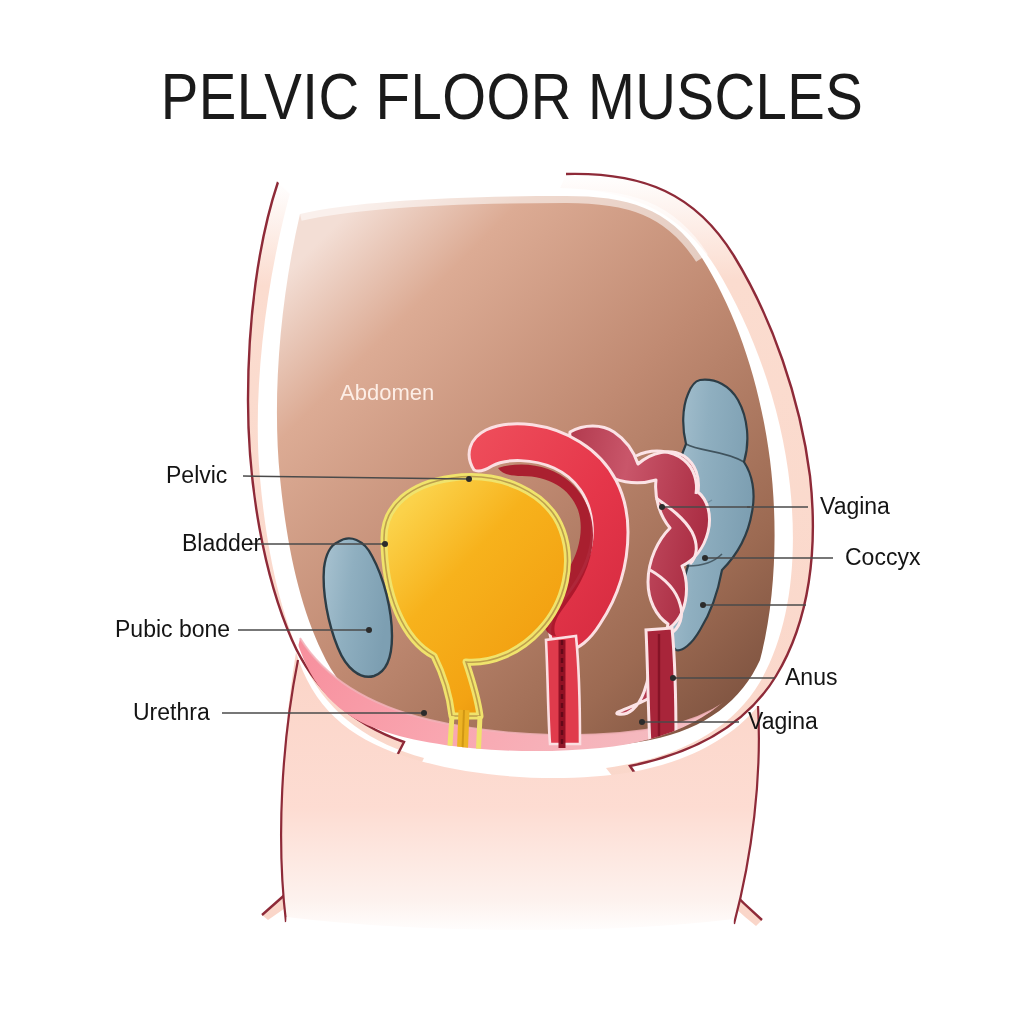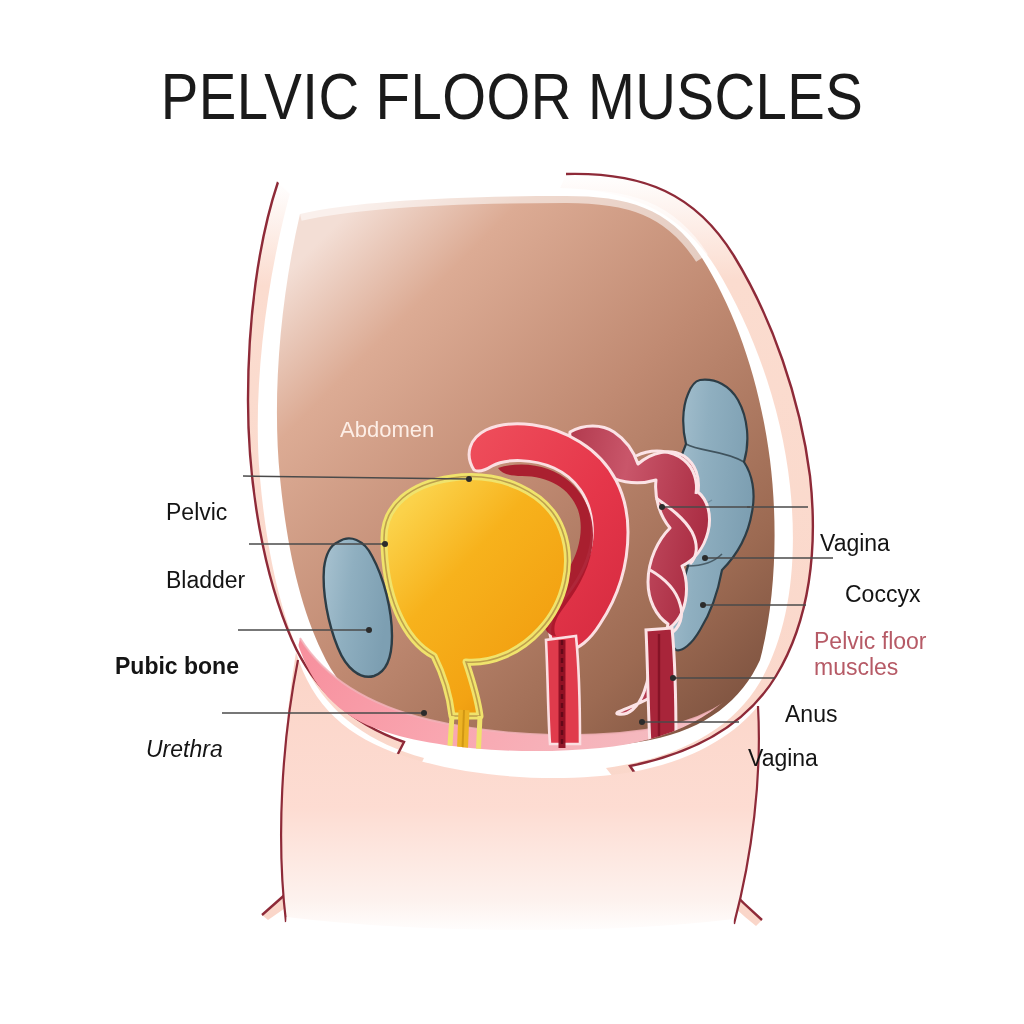--- a/index.html
+++ b/index.html
@@ -9,21 +9,21 @@
   #title{
     position:absolute;left:0;top:60px;width:1024px;text-align:center;
     font-size:64px;letter-spacing:0.5px;color:#1a1a1a;font-weight:400;
     font-family:"Liberation Sans","DejaVu Sans",sans-serif;
     transform:scaleX(0.88);transform-origin:50% 50%;
     white-space:nowrap;
   }
   svg#art{position:absolute;left:0;top:0;width:1024px;height:1024px;}
   .lbl{
     position:absolute;font-size:23px;color:#141414;white-space:nowrap;
-    font-family:"Liberation Sans","DejaVu Sans",sans-serif;line-height:1.12;margin-top:37px;
+    font-family:"Liberation Sans","DejaVu Sans",sans-serif;line-height:1.12;
   }
   .lbl.rose{color:#b65a66;}
   .lbl.inner{color:#fdeee6;font-size:22px;}
 </style>
 </head>
 <body>
 
 <div id="stage">
 
   <div id="title">PELVIC FLOOR MUSCLES</div>
@@ -244,26 +244,22 @@
       <circle cx="705" cy="558" r="3"></circle>
       <circle cx="703" cy="605" r="3"></circle>
       <circle cx="673" cy="678" r="3"></circle>
       <circle cx="642" cy="722" r="3"></circle>
     </g>
   </svg>
 
   <div class="lbl inner" style="left:340px;top:381px;">Abdomen</div>
 
   <div class="lbl" style="left:166px;top:463px;">Pelvic</div>
-  <div class="lbl" style="left:166px;top:531px;">Bladder</div>
-  <div class="lbl" style="left:115px;top:617px;font-weight:bold;">Pubic bone</div>
-  <div class="lbl" style="left:146px;top:700px;font-style:italic;">Urethra</div>
+  <div class="lbl" style="left:182px;top:531px;">Bladder</div>
+  <div class="lbl" style="left:115px;top:617px;">Pubic bone</div>
+  <div class="lbl" style="left:133px;top:700px;">Urethra</div>
 
   <div class="lbl" style="left:820px;top:494px;">Vagina</div>
   <div class="lbl" style="left:845px;top:545px;">Coccyx</div>
-  <div class="lbl rose" style="left:814px;top:592px;">
-    <span>Pelvic floor</span><br>
-    <span>muscles</span>
-  </div>
   <div class="lbl" style="left:785px;top:665px;text-align:right;">Anus</div>
   <div class="lbl" style="left:748px;top:709px;">Vagina</div>
 
 </div>
 
 </body></html>

